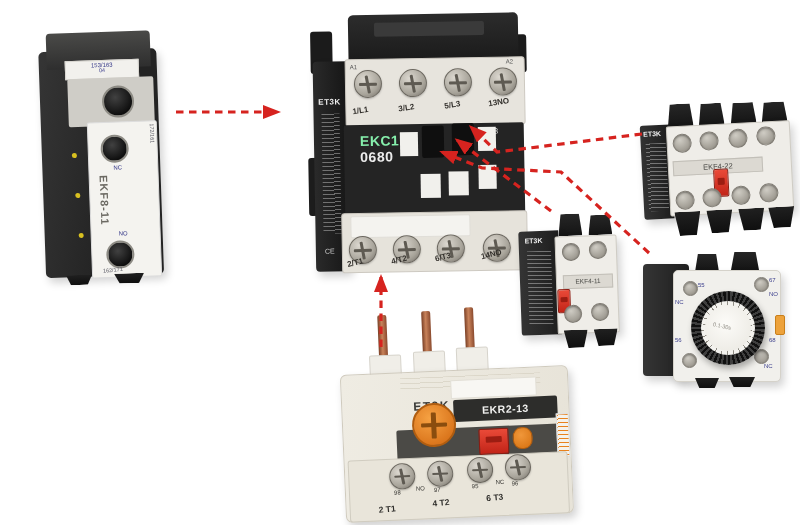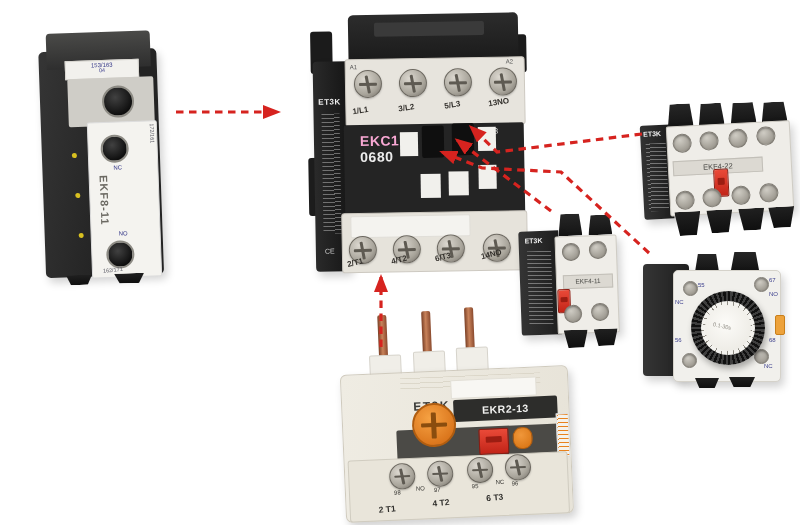--- a/index.html
+++ b/index.html
@@ -95,21 +95,21 @@
     <div class="screw" style="left:53px;top:10px;width:26px;height:26px"></div>
     <div class="screw" style="left:98px;top:10px;width:26px;height:26px"></div>
     <div class="screw" style="left:143px;top:10px;width:26px;height:26px"></div>
     <span class="lbl" style="left:6px;top:46px;font-size:8px;font-weight:600;color:#33302c;transform:rotate(-8deg)">1/L1</span>
     <span class="lbl" style="left:52px;top:44px;font-size:8px;font-weight:600;color:#33302c;transform:rotate(-8deg)">3/L2</span>
     <span class="lbl" style="left:98px;top:42px;font-size:8px;font-weight:600;color:#33302c;transform:rotate(-8deg)">5/L3</span>
     <span class="lbl" style="left:142px;top:40px;font-size:8px;font-weight:600;color:#33302c;transform:rotate(-8deg)">13NO</span>
   </div>
 
   <div class="abs" style="left:30px;top:110px;width:180px;height:96px;background:#242424;border-radius:2px">
-    <span class="lbl" style="left:16px;top:8px;font-size:14px;font-weight:600;color:#f9a8d4;letter-spacing:.5px">EKC1</span>
+    <span class="lbl" style="left:16px;top:8px;font-size:14px;font-weight:600;color:#86efac;letter-spacing:.5px">EKC1</span>
     <span class="lbl" style="left:16px;top:24px;font-size:14px;font-weight:600;color:#ececec;letter-spacing:.5px">0680</span>
     <span class="lbl" style="left:150px;top:4px;font-size:8px;color:#ddd">3</span>
     <div class="abs" style="left:78px;top:2px;width:22px;height:32px;background:#0f0f0f;border-radius:2px"></div>
     <div class="abs" style="left:108px;top:0;width:22px;height:32px;background:#0f0f0f;border-radius:2px"></div>
     <div class="abs" style="left:56px;top:8px;width:18px;height:24px;background:#f1f0ec"></div>
     <div class="abs" style="left:134px;top:4px;width:18px;height:24px;background:#f1f0ec"></div>
     <div class="abs" style="left:76px;top:50px;width:20px;height:24px;background:#f1f0ec"></div>
     <div class="abs" style="left:104px;top:48px;width:20px;height:24px;background:#f1f0ec"></div>
     <div class="abs" style="left:134px;top:42px;width:18px;height:24px;background:#f1f0ec"></div>
   </div>

